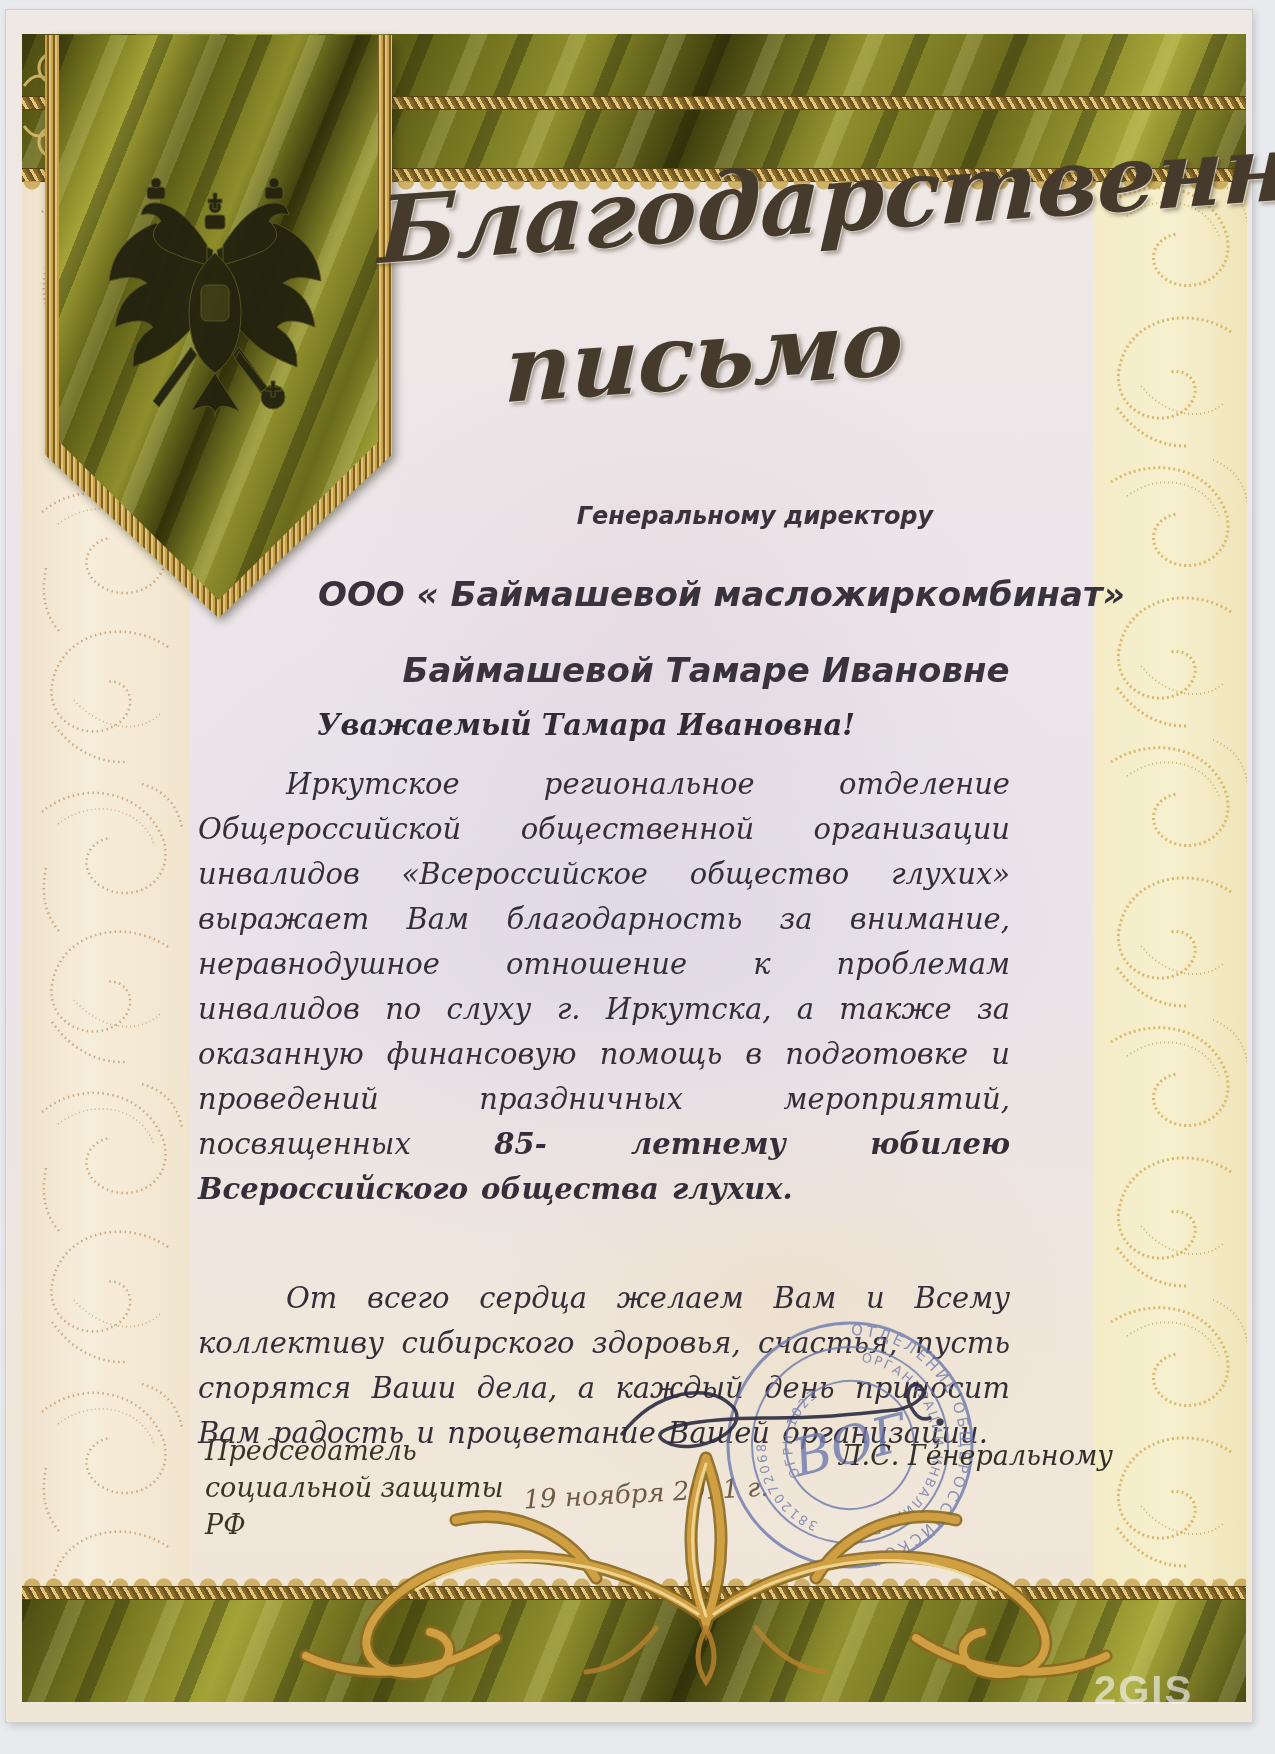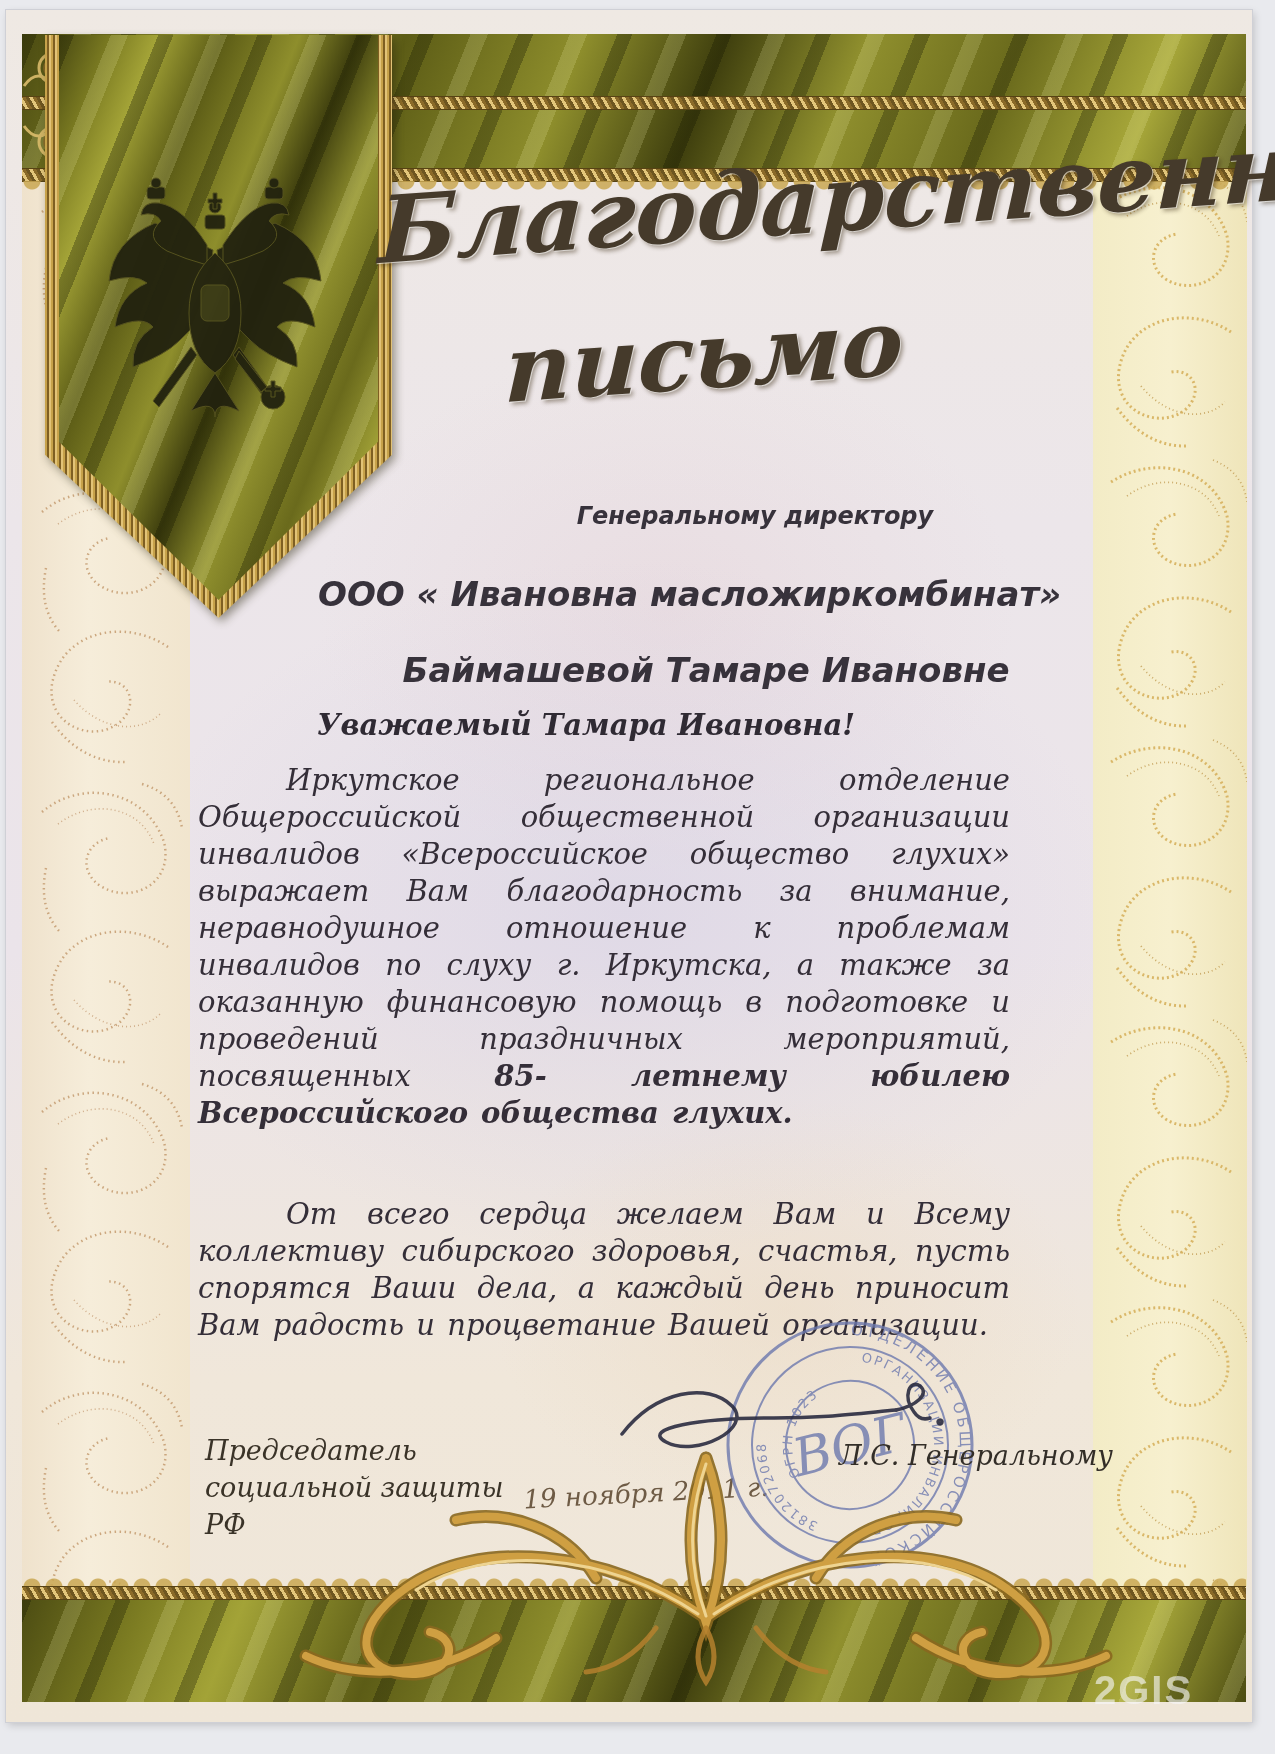--- a/index.html
+++ b/index.html
@@ -40,21 +40,21 @@
       white-space:nowrap;}
   #title1{left:372px;top:140px;width:770px;font-size:92px;text-align:center;}
   #title2{left:488px;top:292px;width:420px;font-size:92px;text-align:center;}
   .addr{position:absolute;z-index:4;font-family:"DejaVu Sans",sans-serif;font-style:italic;color:#37323b;text-align:center;white-space:nowrap;}
   #addr1{left:449px;top:492px;width:600px;font-size:24px;font-weight:600;}
   #addr2{left:312px;top:564px;width:700px;font-size:34px;font-weight:bold;}
   #addr3{left:380px;top:640px;width:640px;font-size:34px;font-weight:bold;}
   #salutation{position:absolute;left:300px;top:698px;width:560px;z-index:4;text-align:center;
       font-style:italic;font-weight:bold;font-size:29px;color:#2f2a33;}
   #bodytext{position:absolute;left:192px;top:752px;width:812px;z-index:4;
-      font-style:italic;font-size:29px;line-height:37px;color:#342e38;text-align:justify;word-spacing:3px;}
+      font-style:italic;font-size:29px;line-height:45px;color:#342e38;text-align:justify;word-spacing:3px;}
   #bodytext p{margin:0;text-indent:88px;}
   #p2{margin-top:64px !important;}
   #sigblock{position:absolute;left:192px;top:1422px;width:340px;z-index:4;
       font-style:italic;font-size:27px;line-height:37px;color:#3a3328;margin-left:7px;}
   #date{position:absolute;left:470px;top:1468px;width:340px;z-index:4;text-align:center;
       font-style:italic;font-size:26px;color:#6e5b45;transform:rotate(-3deg);}
   #signame{position:absolute;left:830px;top:1430px;width:280px;z-index:6;text-align:center;
       font-style:italic;font-size:27px;color:#332e28;}
   #stamp{position:absolute;left:712px;top:1303px;z-index:5;opacity:.8;}
   #scrawl{position:absolute;left:598px;top:1352px;z-index:7;}
@@ -162,21 +162,21 @@
           <path d="M176,236 h4 v6 h6 v4 h-6 v6 h-4 v-6 h-6 v-4 h6 Z"></path>
           <path d="M144,206 L172,242 L166,247 L140,214 Z"></path>
         </g>
       </svg>
     </div>
 
     <div id="title1">Благодарственное</div>
     <div id="title2">письмо</div>
 
     <div class="addr" id="addr1">Генеральному директору</div>
-    <div class="addr" id="addr2">ООО « Ивановна масложиркомбинат»</div>
+    <div class="addr" id="addr2">ООО « Баймашевой масложиркомбинат»</div>
     <div class="addr" id="addr3">Баймашевой  Тамаре Ивановне</div>
 
     <div id="salutation">Уважаемый Тамара Ивановна!</div>
 
     <div id="bodytext">
       <p id="p1"><span>Иркутское региональное отделение Общероссийской общественной организации инвалидов «Всероссийское общество глухих» выражает Вам благодарность за внимание, неравнодушное отношение к проблемам  инвалидов по слуху г. Иркутска, а также за оказанную финансовую помощь  в подготовке и проведений праздничных  мероприятий, посвященных </span><b>85- летнему юбилею  Всероссийского общества глухих.</b></p>
       <p id="p2">От всего сердца желаем Вам и Всему  коллективу сибирского здоровья, счастья, пусть спорятся Ваши дела, а каждый день приносит Вам радость и процветание Вашей организации.</p>
     </div>
 
     <div id="sigblock">

